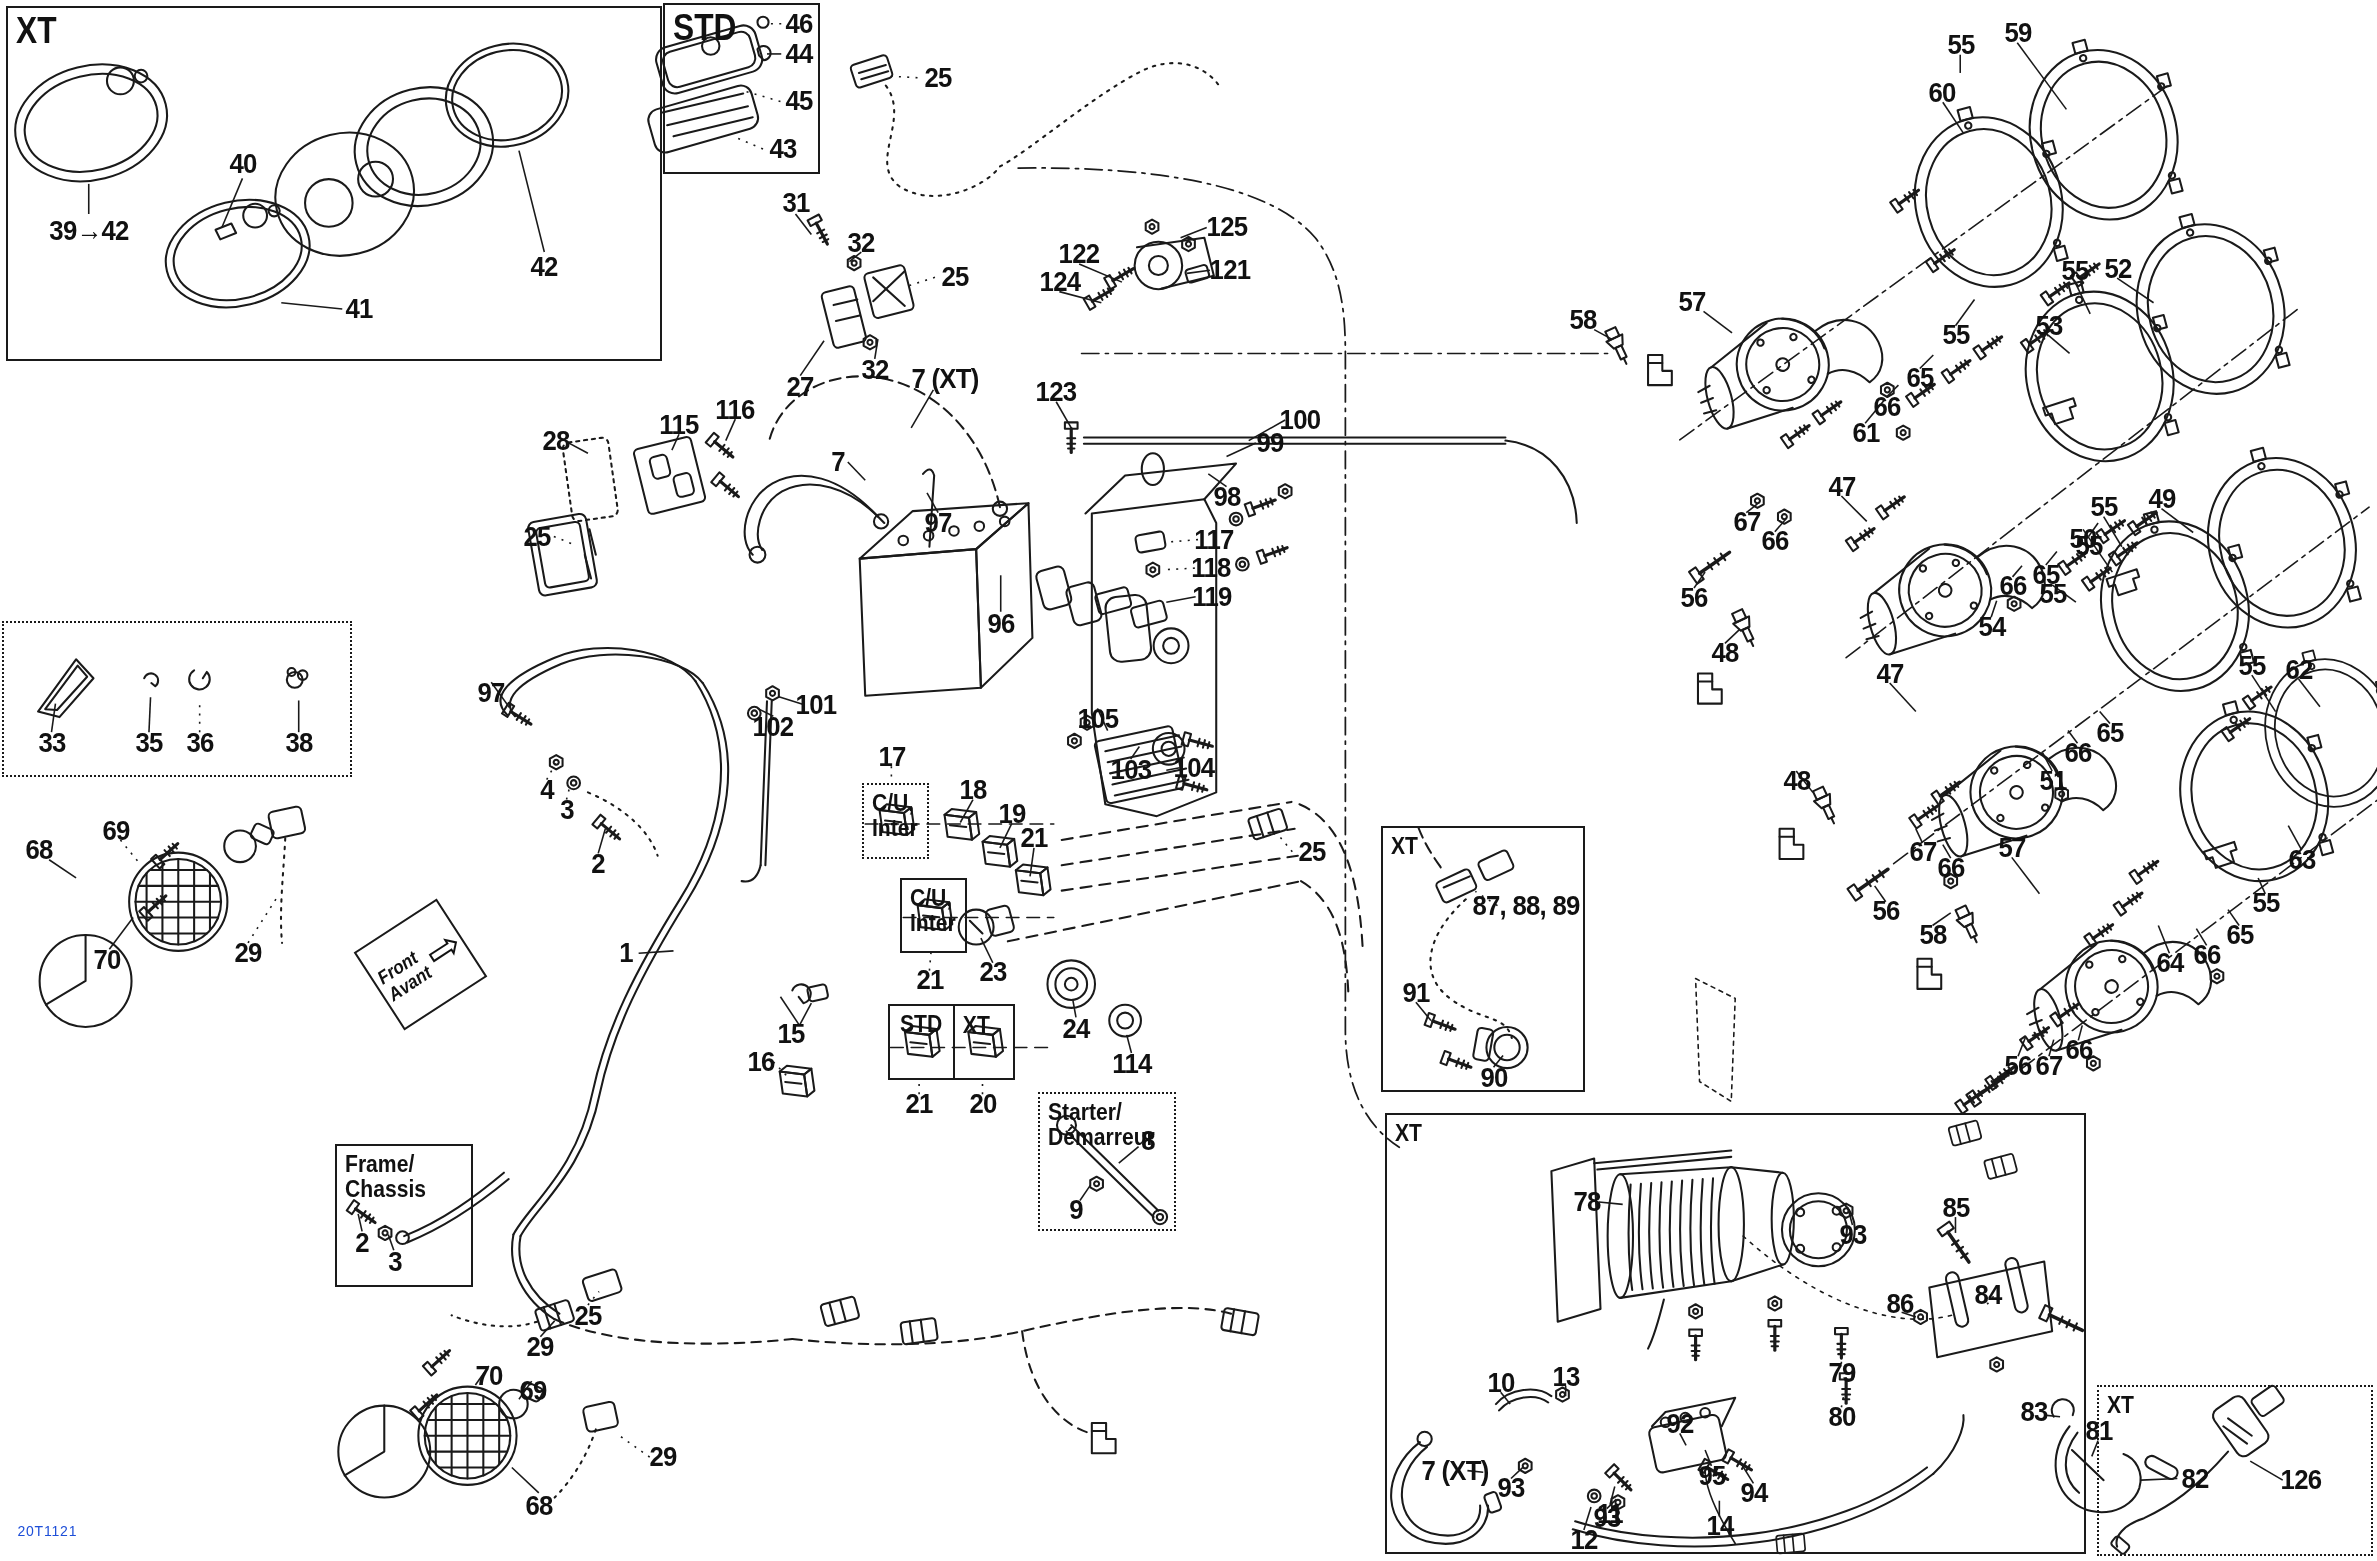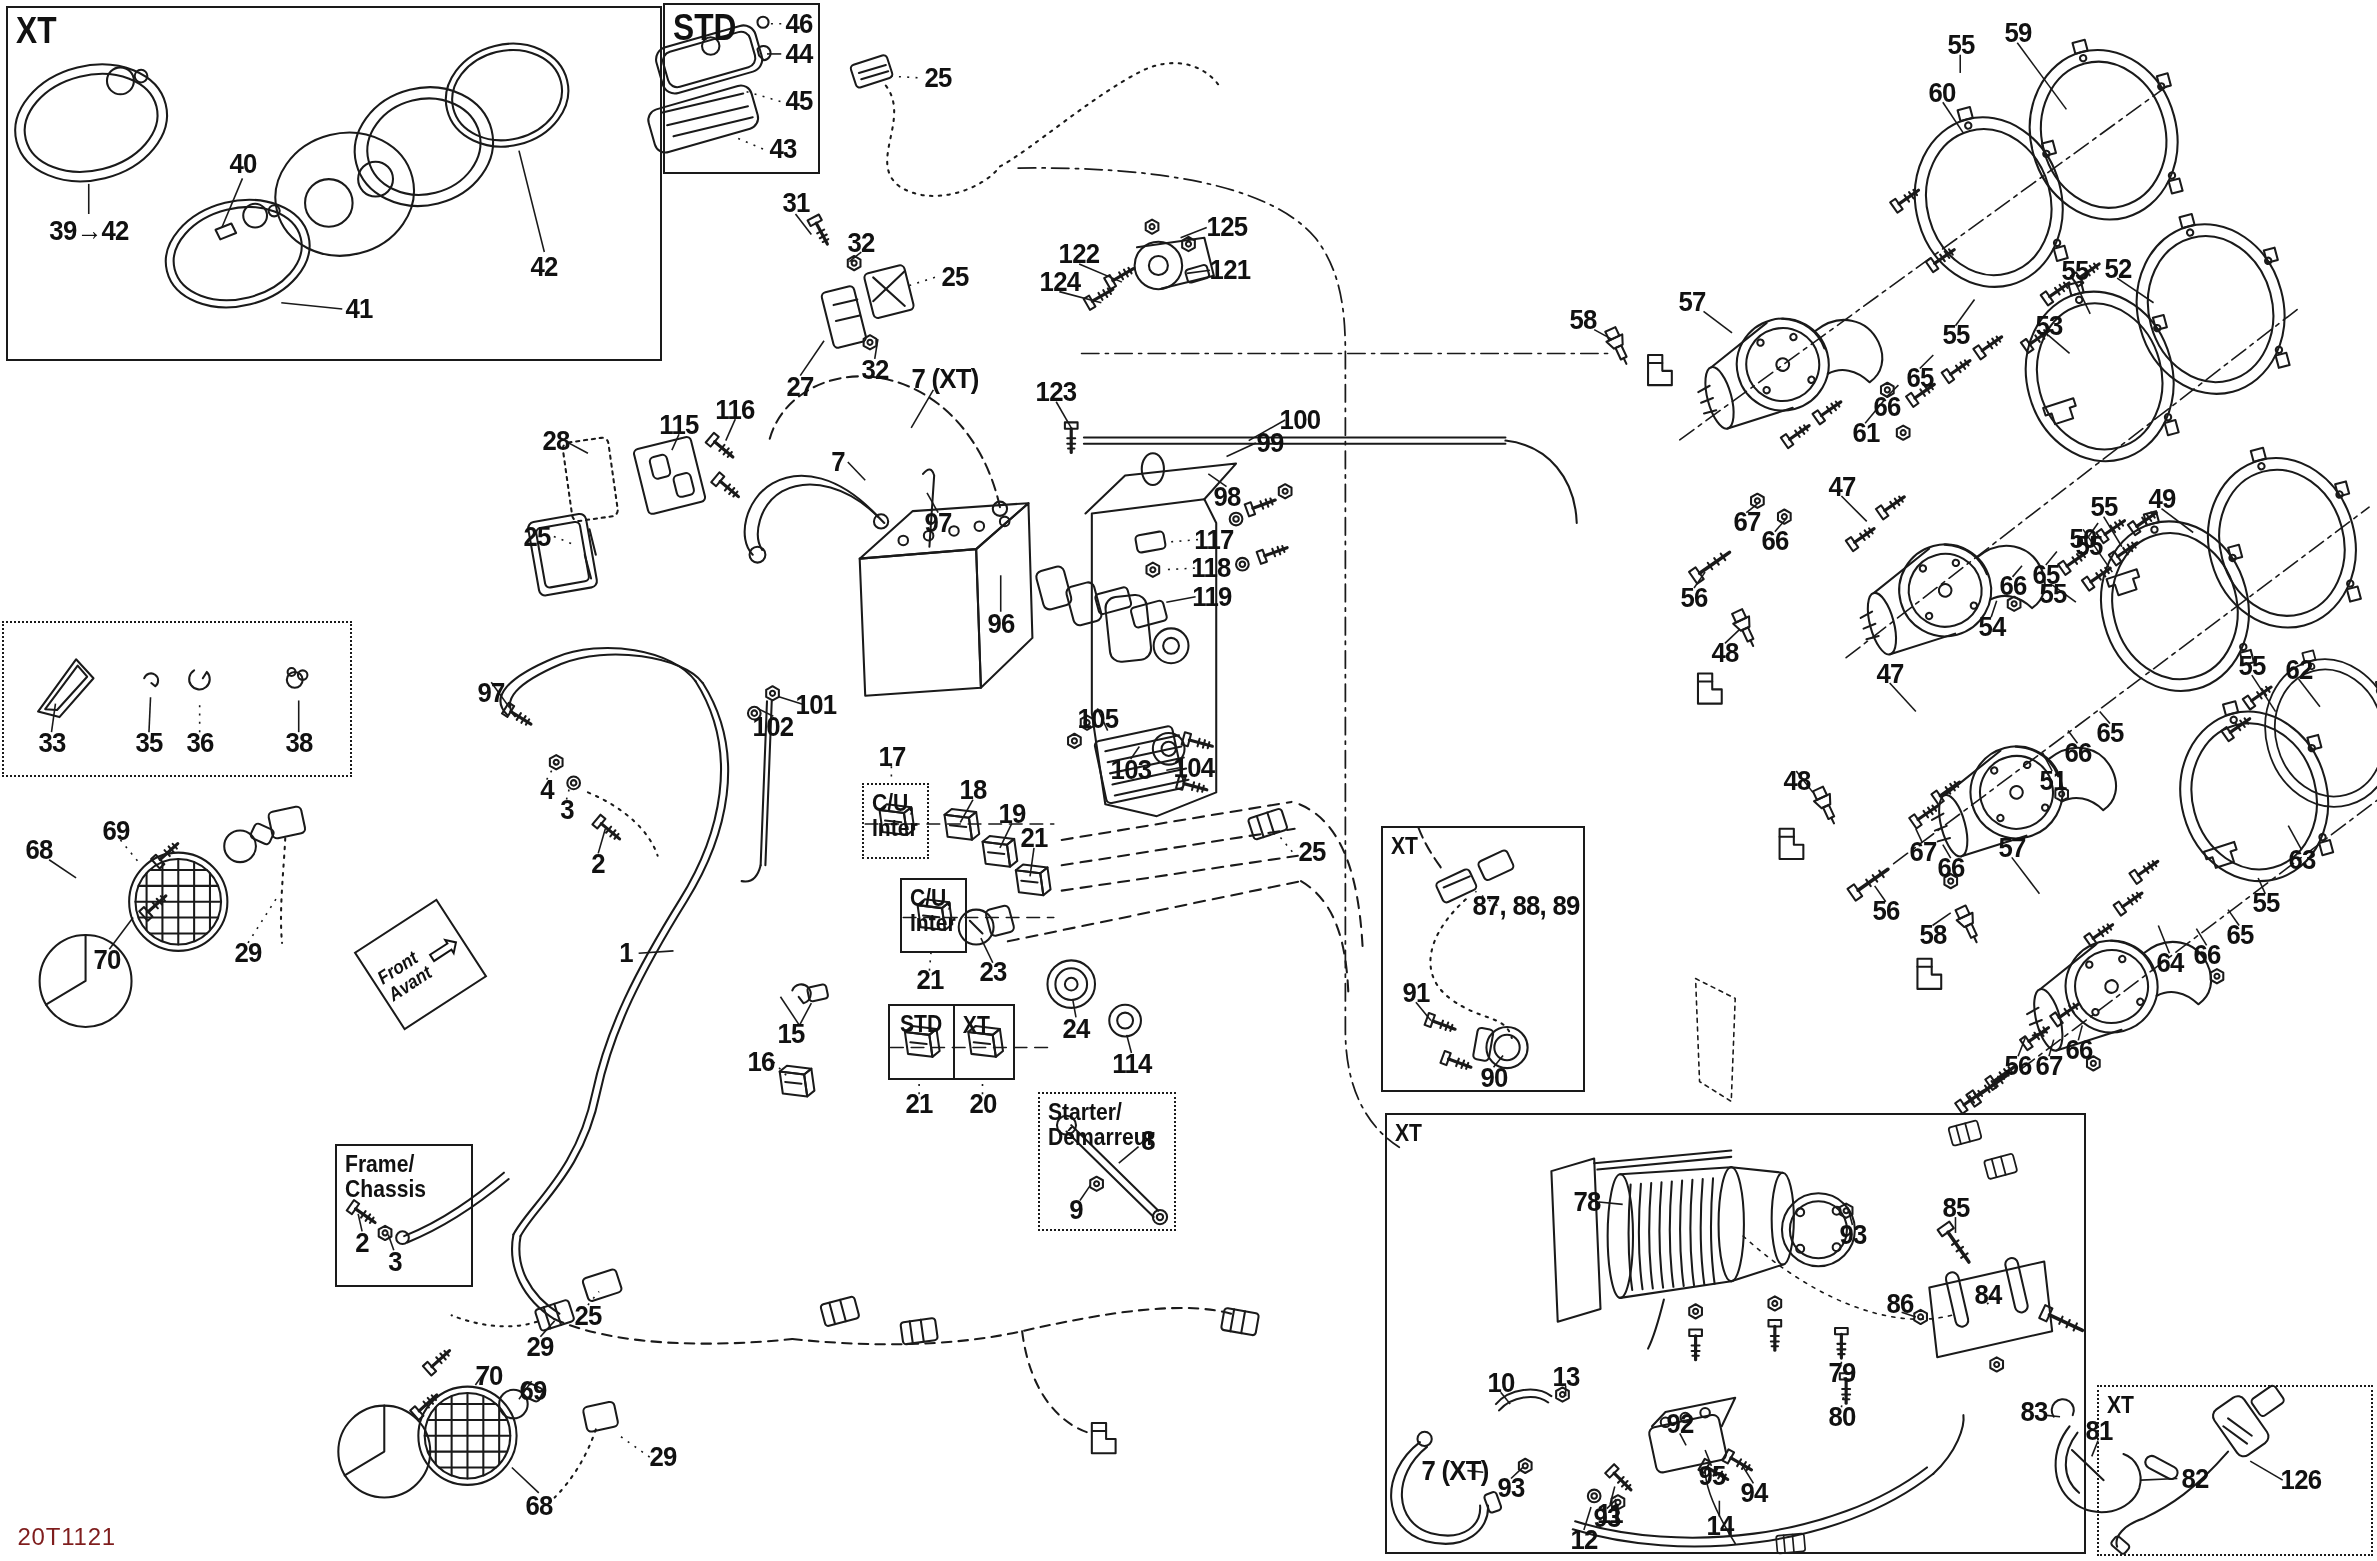--- a/index.html
+++ b/index.html
@@ -11,21 +11,21 @@
   .pbox.dotted{border:2.4px dotted #1a1a1a;}
   .pbox-label{position:absolute;color:#111;transform:scaleX(.88);transform-origin:left top;
     line-height:1.02;white-space:pre-line;font-weight:600;}
   .pbox-label.big{font-size:36px;top:4.8px;left:8px;}
   .pbox-label.med{font-size:24px;top:6.3px;left:8px;}
   .pbox-label.bl{top:auto;bottom:6.3px;left:8px;}
   .half-label{position:absolute;top:4.8px;font-size:24px;font-weight:600;color:#111;transform:scaleX(.88);}
   .divider{position:absolute;top:0;bottom:0;width:2.4px;background:#1a1a1a;}
   .callout{position:absolute;color:#111;font-size:28px;font-weight:600;letter-spacing:-0.8px;
     transform:translate(-50%,-50%) scaleX(.92);white-space:nowrap;z-index:40;}
-  #part-code{position:absolute;left:17.4px;top:1523px;font-size:24px;color:#7f1d1d;letter-spacing:0.8px;}
+  #part-code{position:absolute;left:17.4px;top:1523px;font-size:14px;color:#1d4ed8;letter-spacing:0.8px;}
   #front-arrow{position:absolute;left:371px;top:918px;width:95px;height:89px;
     transform:rotate(-33deg);border:2.4px solid #1a1a1a;background:#fff;z-index:30;
     display:flex;align-items:center;justify-content:center;gap:3.2px;}
   #front-arrow .fa-text{font-size:19px;font-weight:700;font-style:italic;line-height:1.05;color:#111;transform:scaleX(.9);}
   #front-arrow .fa-glyph{font-size:41px;color:#111;line-height:1;}
 </style>
 </head>
 <body>
 
 <div id="stage">

